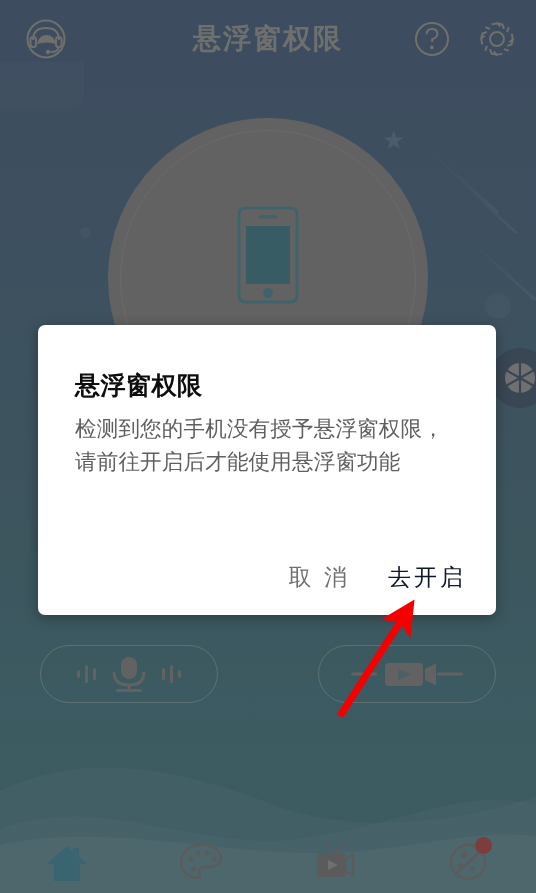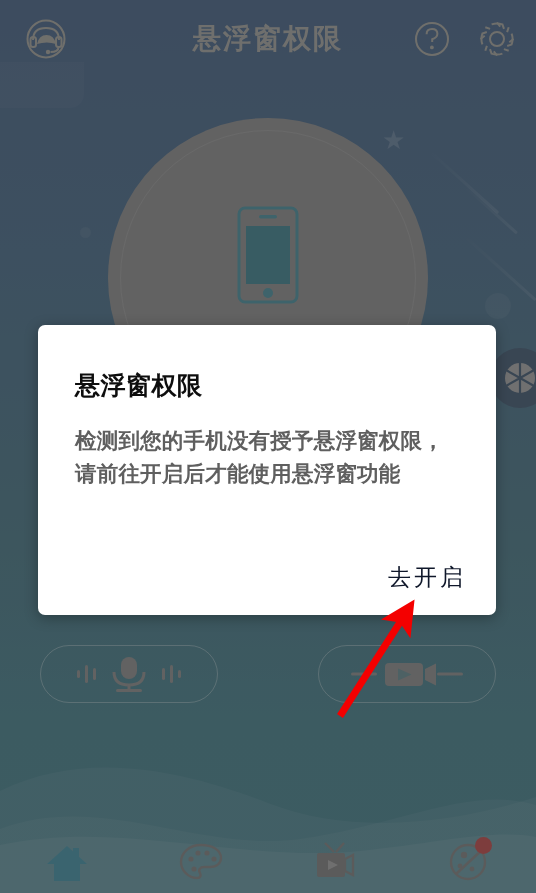--- a/index.html
+++ b/index.html
@@ -153,27 +153,26 @@
   }
   #dialog-title {
     position: absolute;
     left: 37px; top: 44px;
     font-size: 25px; font-weight: bold;
     color: #0d0d0d;
     letter-spacing: 0.5px;
   }
   #dialog-message {
     position: absolute;
-    left: 37px; top: 100px;
+    left: 37px; top: 88px;
     width: 388px;
     font-size: 21.5px;
     line-height: 33px;
     color: #5f5f5f;
     letter-spacing: 0.2px;
-    font-weight: bold;
   }
   #dialog-actions {
     position: absolute;
     right: 22px; bottom: 16px;
     display: flex; align-items: center; gap: 22px;
   }
   .dlg-btn {
     background: none; border: none;
     font-family: inherit;
     font-size: 23px;
@@ -334,20 +333,21 @@
       </svg>
     </div>
   </div>
 
   <div id="scrim"></div>
 
   <div id="permission-dialog">
     <div id="dialog-title">悬浮窗权限</div>
     <div id="dialog-message">检测到您的手机没有授予悬浮窗权限，请前往开启后才能使用悬浮窗功能</div>
     <div id="dialog-actions">
+      <button class="dlg-btn" id="cancel-button">取 消</button>
       <button class="dlg-btn" id="confirm-button">去开启</button>
     </div>
   </div>
 
   <svg id="annotation-arrow" viewBox="0 0 536 893">
     <defs>
       <marker id="arrowhead" markerWidth="5" markerHeight="5" refX="2.2" refY="2.5" orient="auto">
         <path d="M0,0 L5,2.5 L0,5 L1.1,2.5 Z" fill="#f40000"></path>
       </marker>
     </defs>

